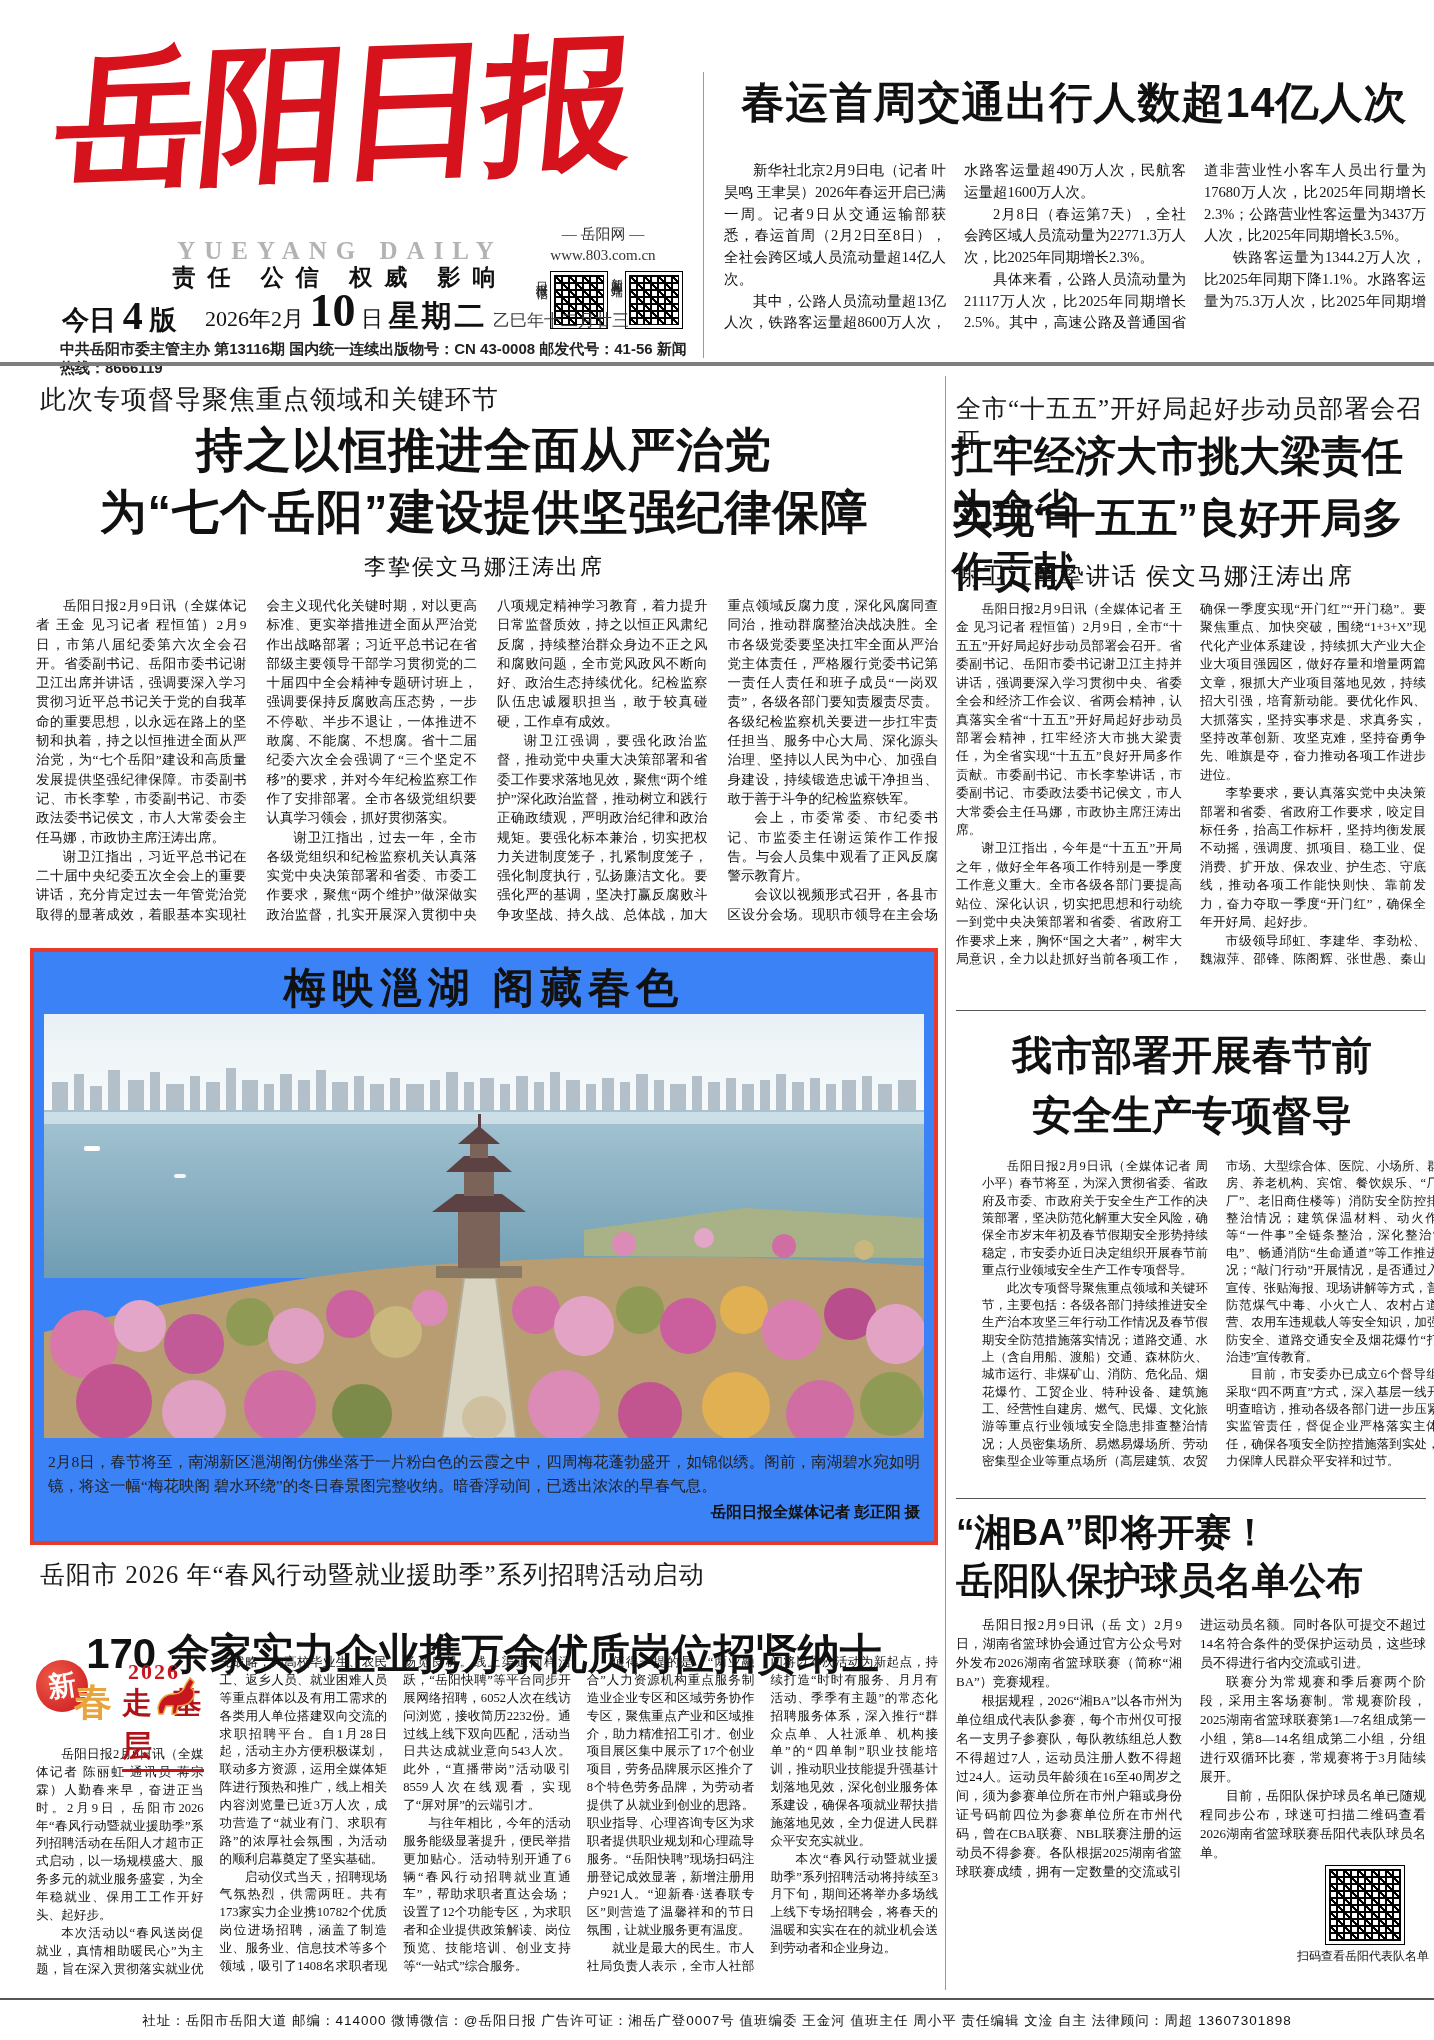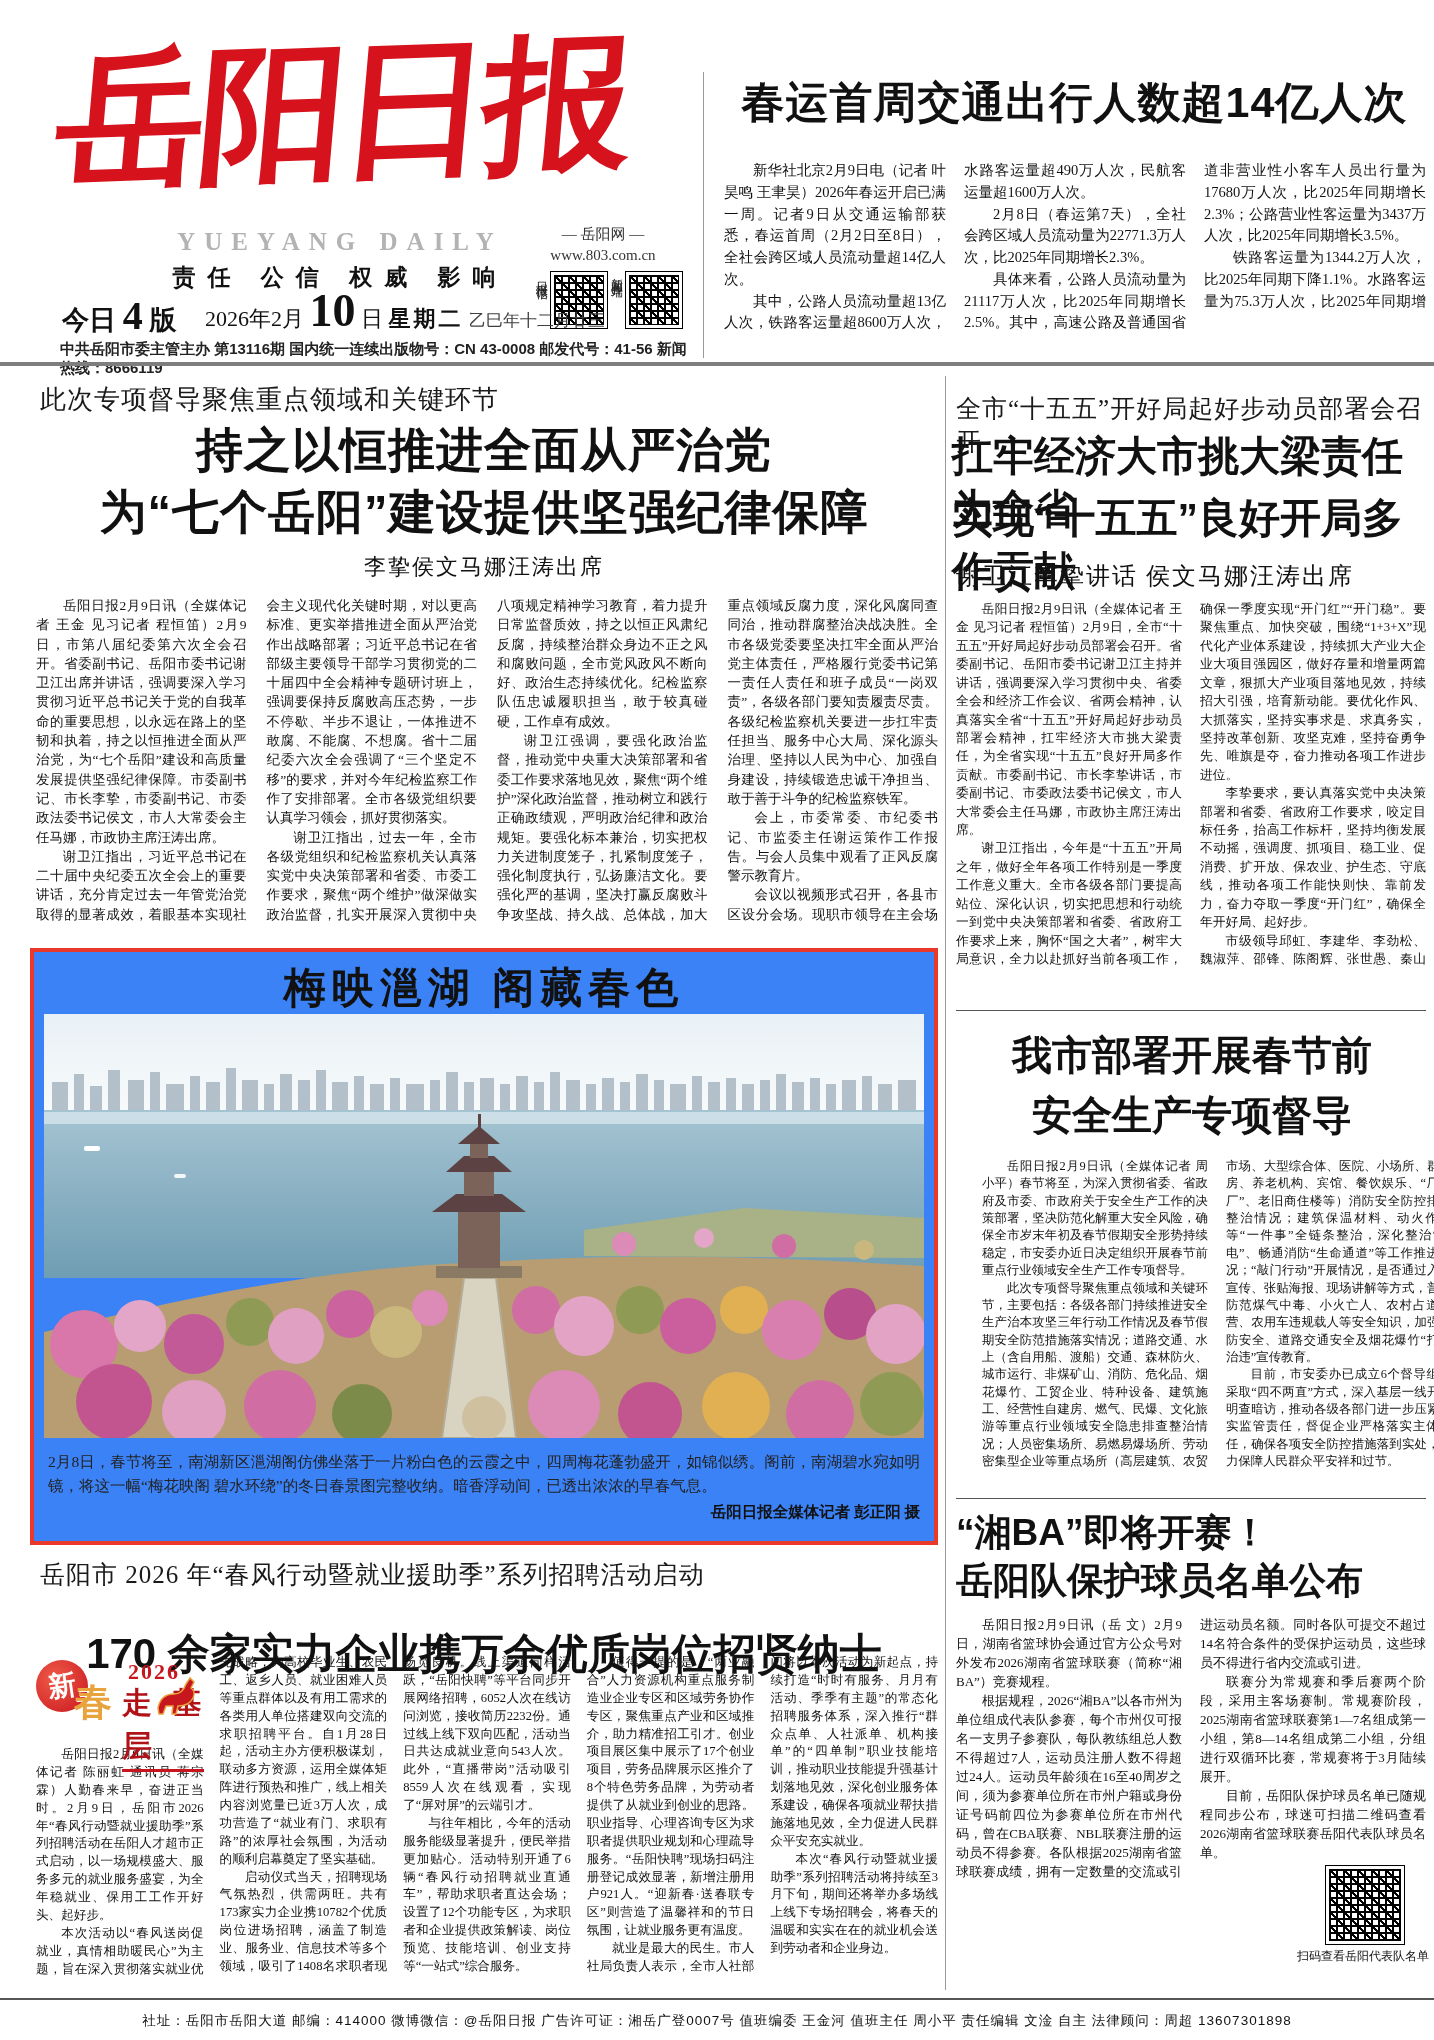--- a/index.html
+++ b/index.html
@@ -19,21 +19,21 @@
   .qr{background:
       linear-gradient(90deg,#000 2px,transparent 2px),
       linear-gradient(#000 2px,transparent 2px),
       linear-gradient(45deg,transparent 46%,#000 46%,#000 54%,transparent 54%);
       background-size:7px 7px,7px 7px,14px 14px;border:3px solid #fff;outline:1px solid #000;}
   .vlabel{writing-mode:vertical-rl;font-size:12px;letter-spacing:2px;color:#222;}
   .edition{font-size:27px;font-weight:bold;}
   .edition b{font-size:40px;}
   .dateline{font-size:22px;white-space:nowrap;}
   .dateline .big{font-size:46px;font-weight:bold;text-align:center;}
-  .dateline .wk{font-size:22px;font-weight:bold;letter-spacing:3px;}
+  .dateline .wk{font-size:30px;font-weight:bold;letter-spacing:3px;}
   .dateline .lunar{font-size:17px;color:#404040;}
   .publine{font-size:15px;font-weight:bold;font-family:"Liberation Sans",sans-serif;color:#222;}
   .rule-h{background:#7e7e7e;}
   .rule-v{background:#9a9a9a;}
   .thinrule{background:#555;}
   
   .kicker{font-size:26px;color:#1a1a1a;letter-spacing:1px;}
   .headline-xl{font-size:47px;font-weight:bold;letter-spacing:1px;line-height:1.28;}
   .headline-l{font-size:40px;font-weight:bold;line-height:1.3;}
   .headline-m{font-size:38px;font-weight:bold;line-height:1.35;}
@@ -58,21 +58,21 @@
   .footerline{font-size:13.5px;color:#111;letter-spacing:1px;}
 </style>
 </head>
 <body>
 
 <div id="page">
 
   <div class="abs" style="left:58px;top:12px;width:620px;height:210px;">
     <div class="logo">岳阳日报</div>
   </div>
-  <div class="abs engname center" style="left:150px;top:228px;width:380px;">YUEYANG DAILY</div>
+  <div class="abs engname center" style="left:150px;top:237px;width:380px;">YUEYANG DAILY</div>
   <div class="abs motto center sans" style="left:140px;top:262px;width:400px;">责任 公信 权威 影响</div>
 
   <div class="abs sitebox" style="left:528px;top:224px;width:150px;">
     <div>— 岳阳网 —</div>
     <div>www.803.com.cn</div>
   </div>
   <div class="abs" style="left:533px;top:268px;width:70px;height:62px;">
     <span class="vlabel abs" style="left:0;top:4px;height:58px;">日报微信</span>
     <span class="qr abs" style="left:18px;top:4px;width:50px;height:50px;"></span>
   </div>

